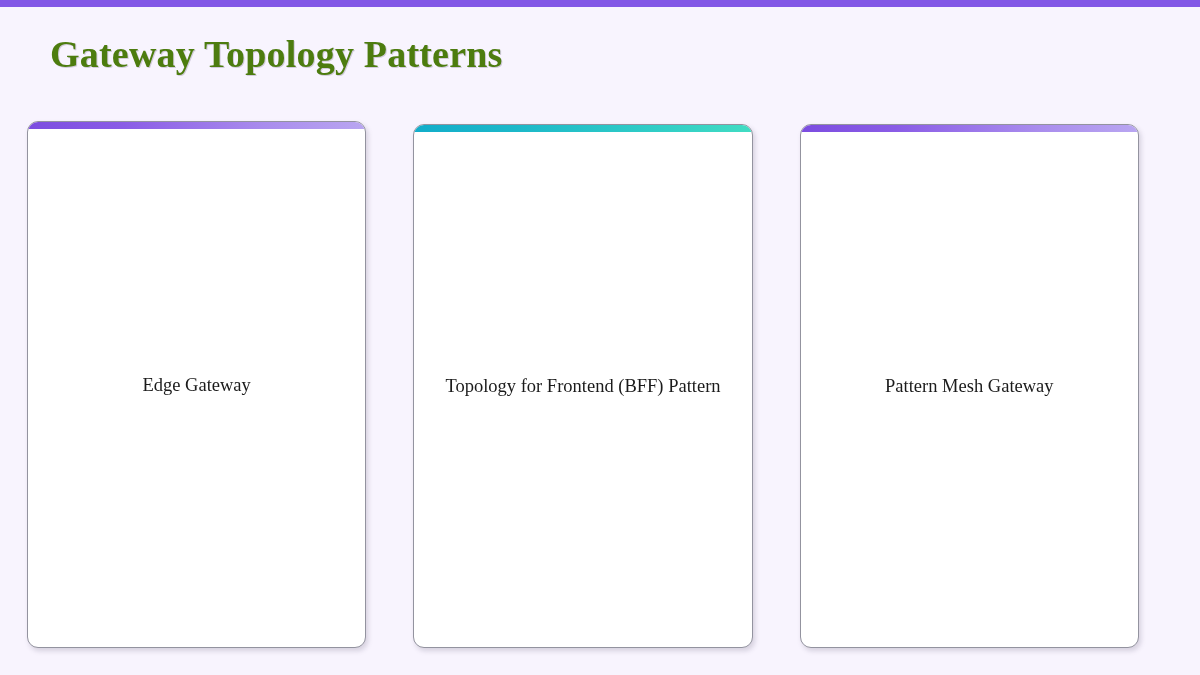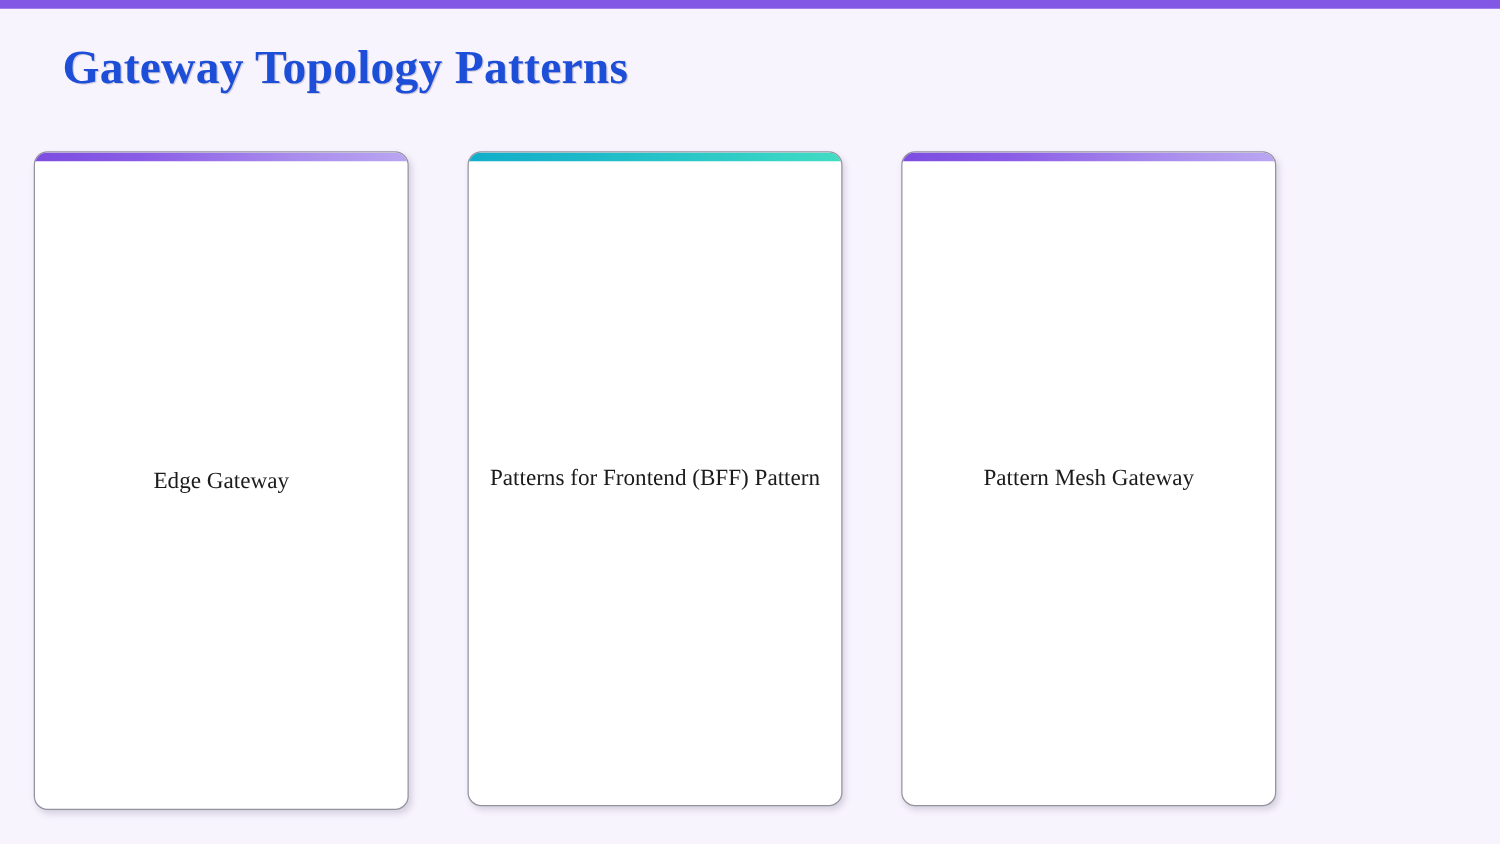--- a/index.html
+++ b/index.html
@@ -37,36 +37,36 @@
   #page-title {
     position: absolute;
     top: 29px;
     left: 50px;
     margin: 0;
     font-family: "Liberation Serif", serif;
     font-weight: bold;
     font-size: 38px;
     line-height: 50px;
     letter-spacing: 0.2px;
-    color: #1d4ed8;
+    color: #4d7c0f;
     text-shadow: 1px 1px 0 rgba(120, 110, 140, 0.30);
     white-space: nowrap;
   }
 
   
   #card-row {
     position: absolute;
     top: 121px;
     left: 27px;
-    width: 994px;
+    width: 1112px;
     height: 527px;
     display: flex;
     flex-direction: row;
     justify-content: space-between;
-    align-items: flex-start;
+    align-items: flex-end;
     gap: 47px;
   }
 
   .card {
     position: relative;
     box-sizing: border-box;
     width: 360px;
     background: #ffffff;
     border: 1px solid #93939f;
     border-radius: 11px;
@@ -127,21 +127,21 @@
     <div class="card h-tall">
       <div class="card-accent accent-purple"></div>
       <div class="card-body">
         <span class="card-label">Edge Gateway</span>
       </div>
     </div>
 
     <div class="card h-short">
       <div class="card-accent accent-teal"></div>
       <div class="card-body">
-        <span class="card-label">Patterns for Frontend (BFF) Pattern</span>
+        <span class="card-label">Topology for Frontend (BFF) Pattern</span>
       </div>
     </div>
 
     <div class="card h-short">
       <div class="card-accent accent-purple"></div>
       <div class="card-body">
         <span class="card-label">Pattern Mesh Gateway</span>
       </div>
     </div>
 

